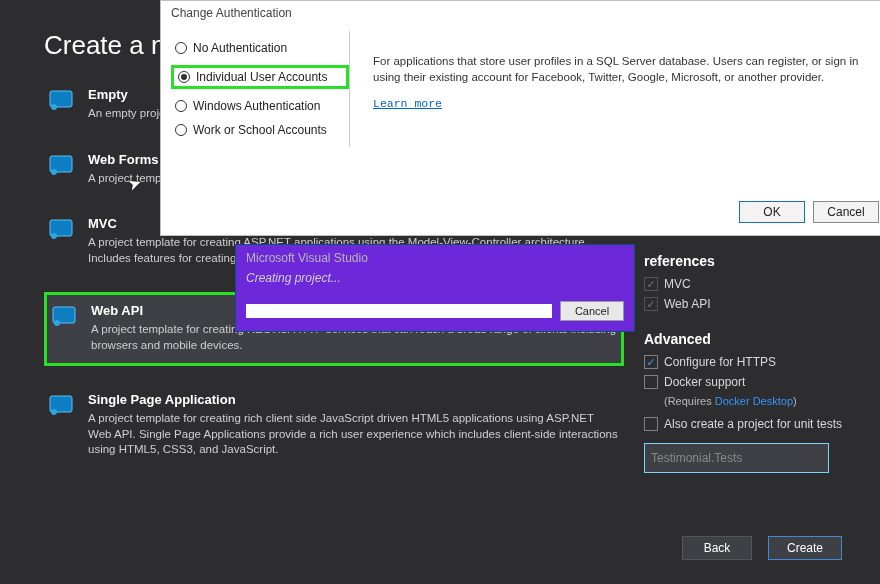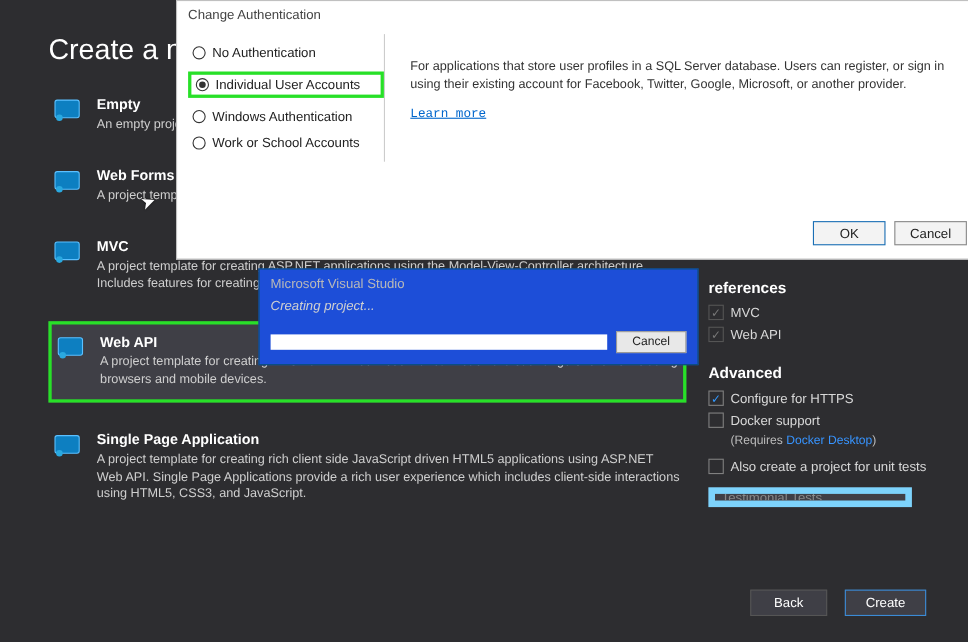--- a/index.html
+++ b/index.html
@@ -47,38 +47,38 @@
   .section-head { font-size:14px; font-weight:700; color:#fff; margin-bottom:8px; }
   .right-col .references { margin-bottom:20px; }
   .chk-row { display:flex; align-items:center; gap:6px; margin-bottom:6px; font-size:12px; color:#d8d8d8;}
   .chk-box { width:14px; height:14px; border:1px solid #808080; display:flex; align-items:center; justify-content:center; font-size:11px; color:#3399ff;}
   .chk-box.checked::after { content:"✓"; }
   .chk-box.disabled { border-color:#555; color:#555;}
   .chk-box.disabled.checked::after { content:"✓"; color:#777;}
   .requires { font-size:11px; color:#bbb; margin-left:20px; margin-bottom:10px;}
   .requires a { color:#3794ff; text-decoration:none;}
   .textbox {
-    width:185px; height:18px; background:#3f3f46; border:6px solid #7dd3fc;
+    width:185px; height:30px; background:#3f3f46; border:1px solid #7dd3fc;
     color:#888; font-size:12px; padding:2px 6px; margin-top:6px;
   }
   
   .bottom-buttons {
     position:absolute; right:38px; bottom:24px; display:flex; gap:16px;
   }
   .btn {
     min-width:70px; height:24px; padding:0 18px;
     background:#3f3f46; border:1px solid #555; color:#fff;
     display:flex; align-items:center; justify-content:center;
     font-size:12px;
   }
   .btn.primary { border:1px solid #3b8bd6; }
   
   .progress-dialog {
     position:absolute; left:235px; top:244px; width:400px;
-    background:#1d4ed8; border:1px solid #0a4f7a; z-index:30;
+    background:#6d28d9; border:1px solid #0a4f7a; z-index:30;
     color:#d0d0d0;
   }
   .progress-dialog .pd-title { padding:6px 10px 4px; font-size:12px; color:#b8b8b8;}
   .progress-dialog .pd-msg { padding:2px 10px 12px; font-size:12px;font-style:italic;}
   .progress-dialog .pd-bar-row { display:flex; align-items:center; gap:8px; padding:4px 10px 10px;}
   .progress-dialog .pd-bar { flex:1; height:14px; background:#fff;}
   .progress-dialog .pd-cancel {
     width:64px; height:20px; background:#e8e8e8; color:#222; border:1px solid #999;
     font-size:11px; display:flex; align-items:center; justify-content:center;
   }

